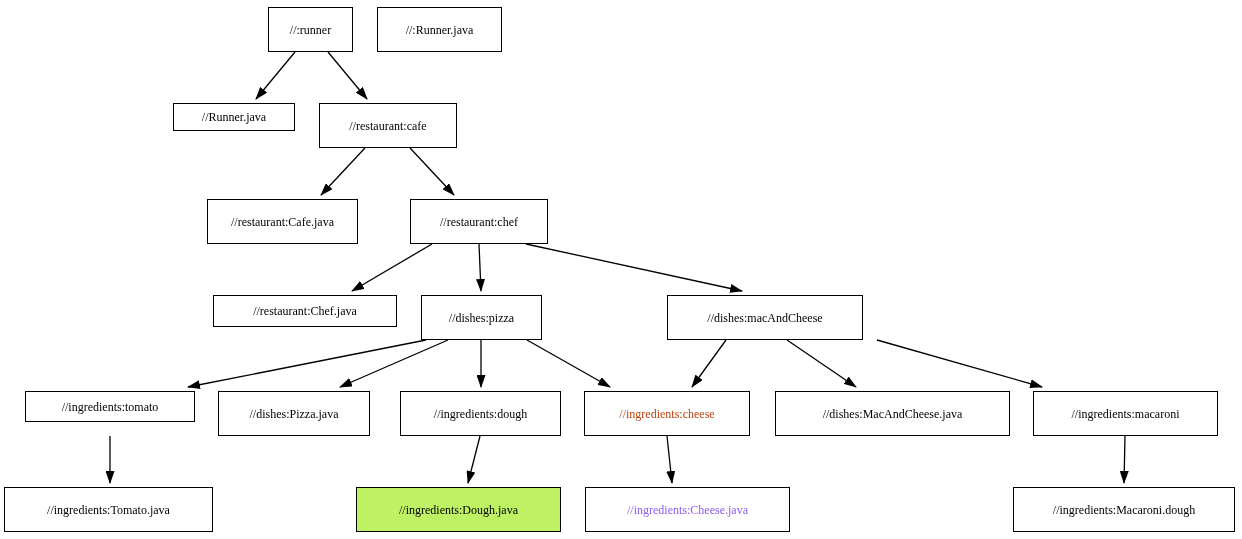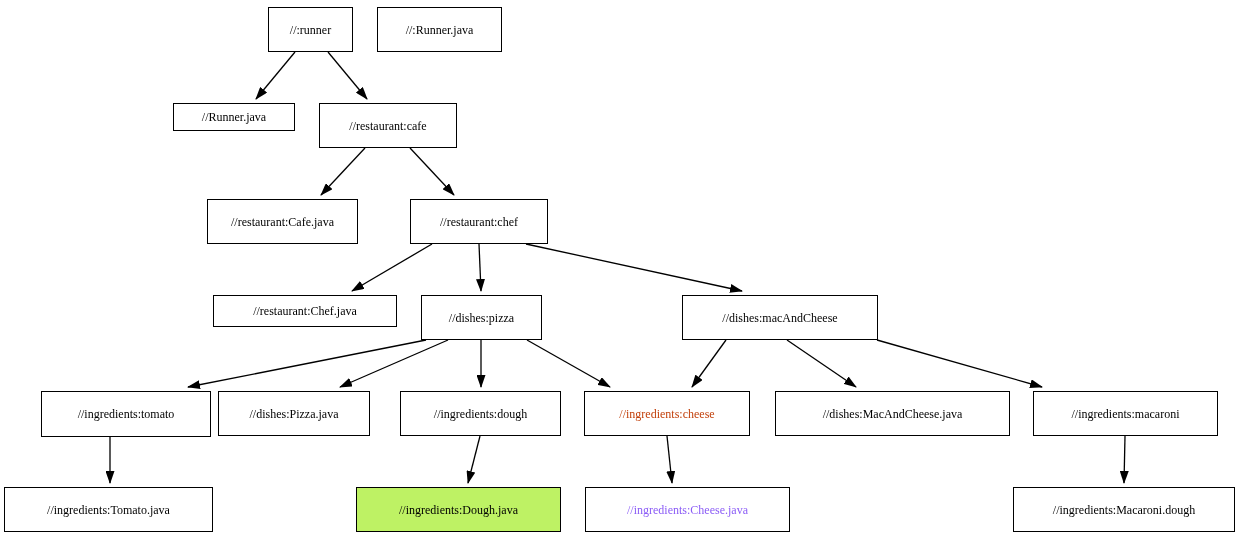--- a/index.html
+++ b/index.html
@@ -73,22 +73,22 @@
   </svg>
   <div id="nodes-layer">
       <div class="node" style="left: 268px; top: 7px; width: 85px; height: 45px; background: rgb(255, 255, 255); border-color: rgb(0, 0, 0); color: rgb(0, 0, 0);">//:runner</div>
       <div class="node" style="left: 377px; top: 7px; width: 125px; height: 45px; background: rgb(255, 255, 255); border-color: rgb(0, 0, 0); color: rgb(0, 0, 0);">//:Runner.java</div>
       <div class="node" style="left: 173px; top: 103px; width: 122px; height: 28px; background: rgb(255, 255, 255); border-color: rgb(0, 0, 0); color: rgb(0, 0, 0);">//Runner.java</div>
       <div class="node" style="left: 319px; top: 103px; width: 138px; height: 45px; background: rgb(255, 255, 255); border-color: rgb(0, 0, 0); color: rgb(0, 0, 0);">//restaurant:cafe</div>
       <div class="node" style="left: 207px; top: 199px; width: 151px; height: 45px; background: rgb(255, 255, 255); border-color: rgb(0, 0, 0); color: rgb(0, 0, 0);">//restaurant:Cafe.java</div>
       <div class="node" style="left: 410px; top: 199px; width: 138px; height: 45px; background: rgb(255, 255, 255); border-color: rgb(0, 0, 0); color: rgb(0, 0, 0);">//restaurant:chef</div>
       <div class="node" style="left: 213px; top: 295px; width: 184px; height: 32px; background: rgb(255, 255, 255); border-color: rgb(0, 0, 0); color: rgb(0, 0, 0);">//restaurant:Chef.java</div>
       <div class="node" style="left: 421px; top: 295px; width: 121px; height: 45px; background: rgb(255, 255, 255); border-color: rgb(0, 0, 0); color: rgb(0, 0, 0);">//dishes:pizza</div>
-      <div class="node" style="left: 682px; top: 295px; width: 196px; height: 45px; background: rgb(255, 255, 255); border-color: rgb(0, 0, 0); color: rgb(0, 0, 0);">//dishes:macAndCheese</div>
-      <div class="node" style="left: 25px; top: 391px; width: 170px; height: 46px; background: rgb(255, 255, 255); border-color: rgb(0, 0, 0); color: rgb(0, 0, 0); margin-left: 16px;">//ingredients:tomato</div>
+      <div class="node" style="left: 667px; top: 295px; width: 196px; height: 45px; background: rgb(255, 255, 255); border-color: rgb(0, 0, 0); color: rgb(0, 0, 0);">//dishes:macAndCheese</div>
+      <div class="node" style="left: 25px; top: 391px; width: 170px; height: 31px; background: rgb(255, 255, 255); border-color: rgb(0, 0, 0); color: rgb(0, 0, 0);">//ingredients:tomato</div>
       <div class="node" style="left: 218px; top: 391px; width: 152px; height: 45px; background: rgb(255, 255, 255); border-color: rgb(0, 0, 0); color: rgb(0, 0, 0);">//dishes:Pizza.java</div>
       <div class="node" style="left: 400px; top: 391px; width: 161px; height: 45px; background: rgb(255, 255, 255); border-color: rgb(0, 0, 0); color: rgb(0, 0, 0);">//ingredients:dough</div>
       <div class="node" style="left: 584px; top: 391px; width: 166px; height: 45px; background: rgb(255, 255, 255); border-color: rgb(0, 0, 0); color: #c2410c;">//ingredients:cheese</div>
       <div class="node" style="left: 775px; top: 391px; width: 235px; height: 45px; background: rgb(255, 255, 255); border-color: rgb(0, 0, 0); color: rgb(0, 0, 0);">//dishes:MacAndCheese.java</div>
       <div class="node" style="left: 1033px; top: 391px; width: 185px; height: 45px; background: rgb(255, 255, 255); border-color: rgb(0, 0, 0); color: rgb(0, 0, 0);">//ingredients:macaroni</div>
       <div class="node" style="left: 4px; top: 487px; width: 209px; height: 45px; background: rgb(255, 255, 255); border-color: rgb(0, 0, 0); color: rgb(0, 0, 0);">//ingredients:Tomato.java</div>
       <div class="node" style="left: 356px; top: 487px; width: 205px; height: 45px; background: #bef264; border-color: rgb(0, 0, 0); color: rgb(0, 0, 0);">//ingredients:Dough.java</div>
       <div class="node" style="left: 585px; top: 487px; width: 205px; height: 45px; background: rgb(255, 255, 255); border-color: rgb(0, 0, 0); color: #8b5cf6;">//ingredients:Cheese.java</div>
       <div class="node" style="left: 1013px; top: 487px; width: 222px; height: 45px; background: rgb(255, 255, 255); border-color: rgb(0, 0, 0); color: rgb(0, 0, 0);">//ingredients:Macaroni.dough</div>
     </div>

